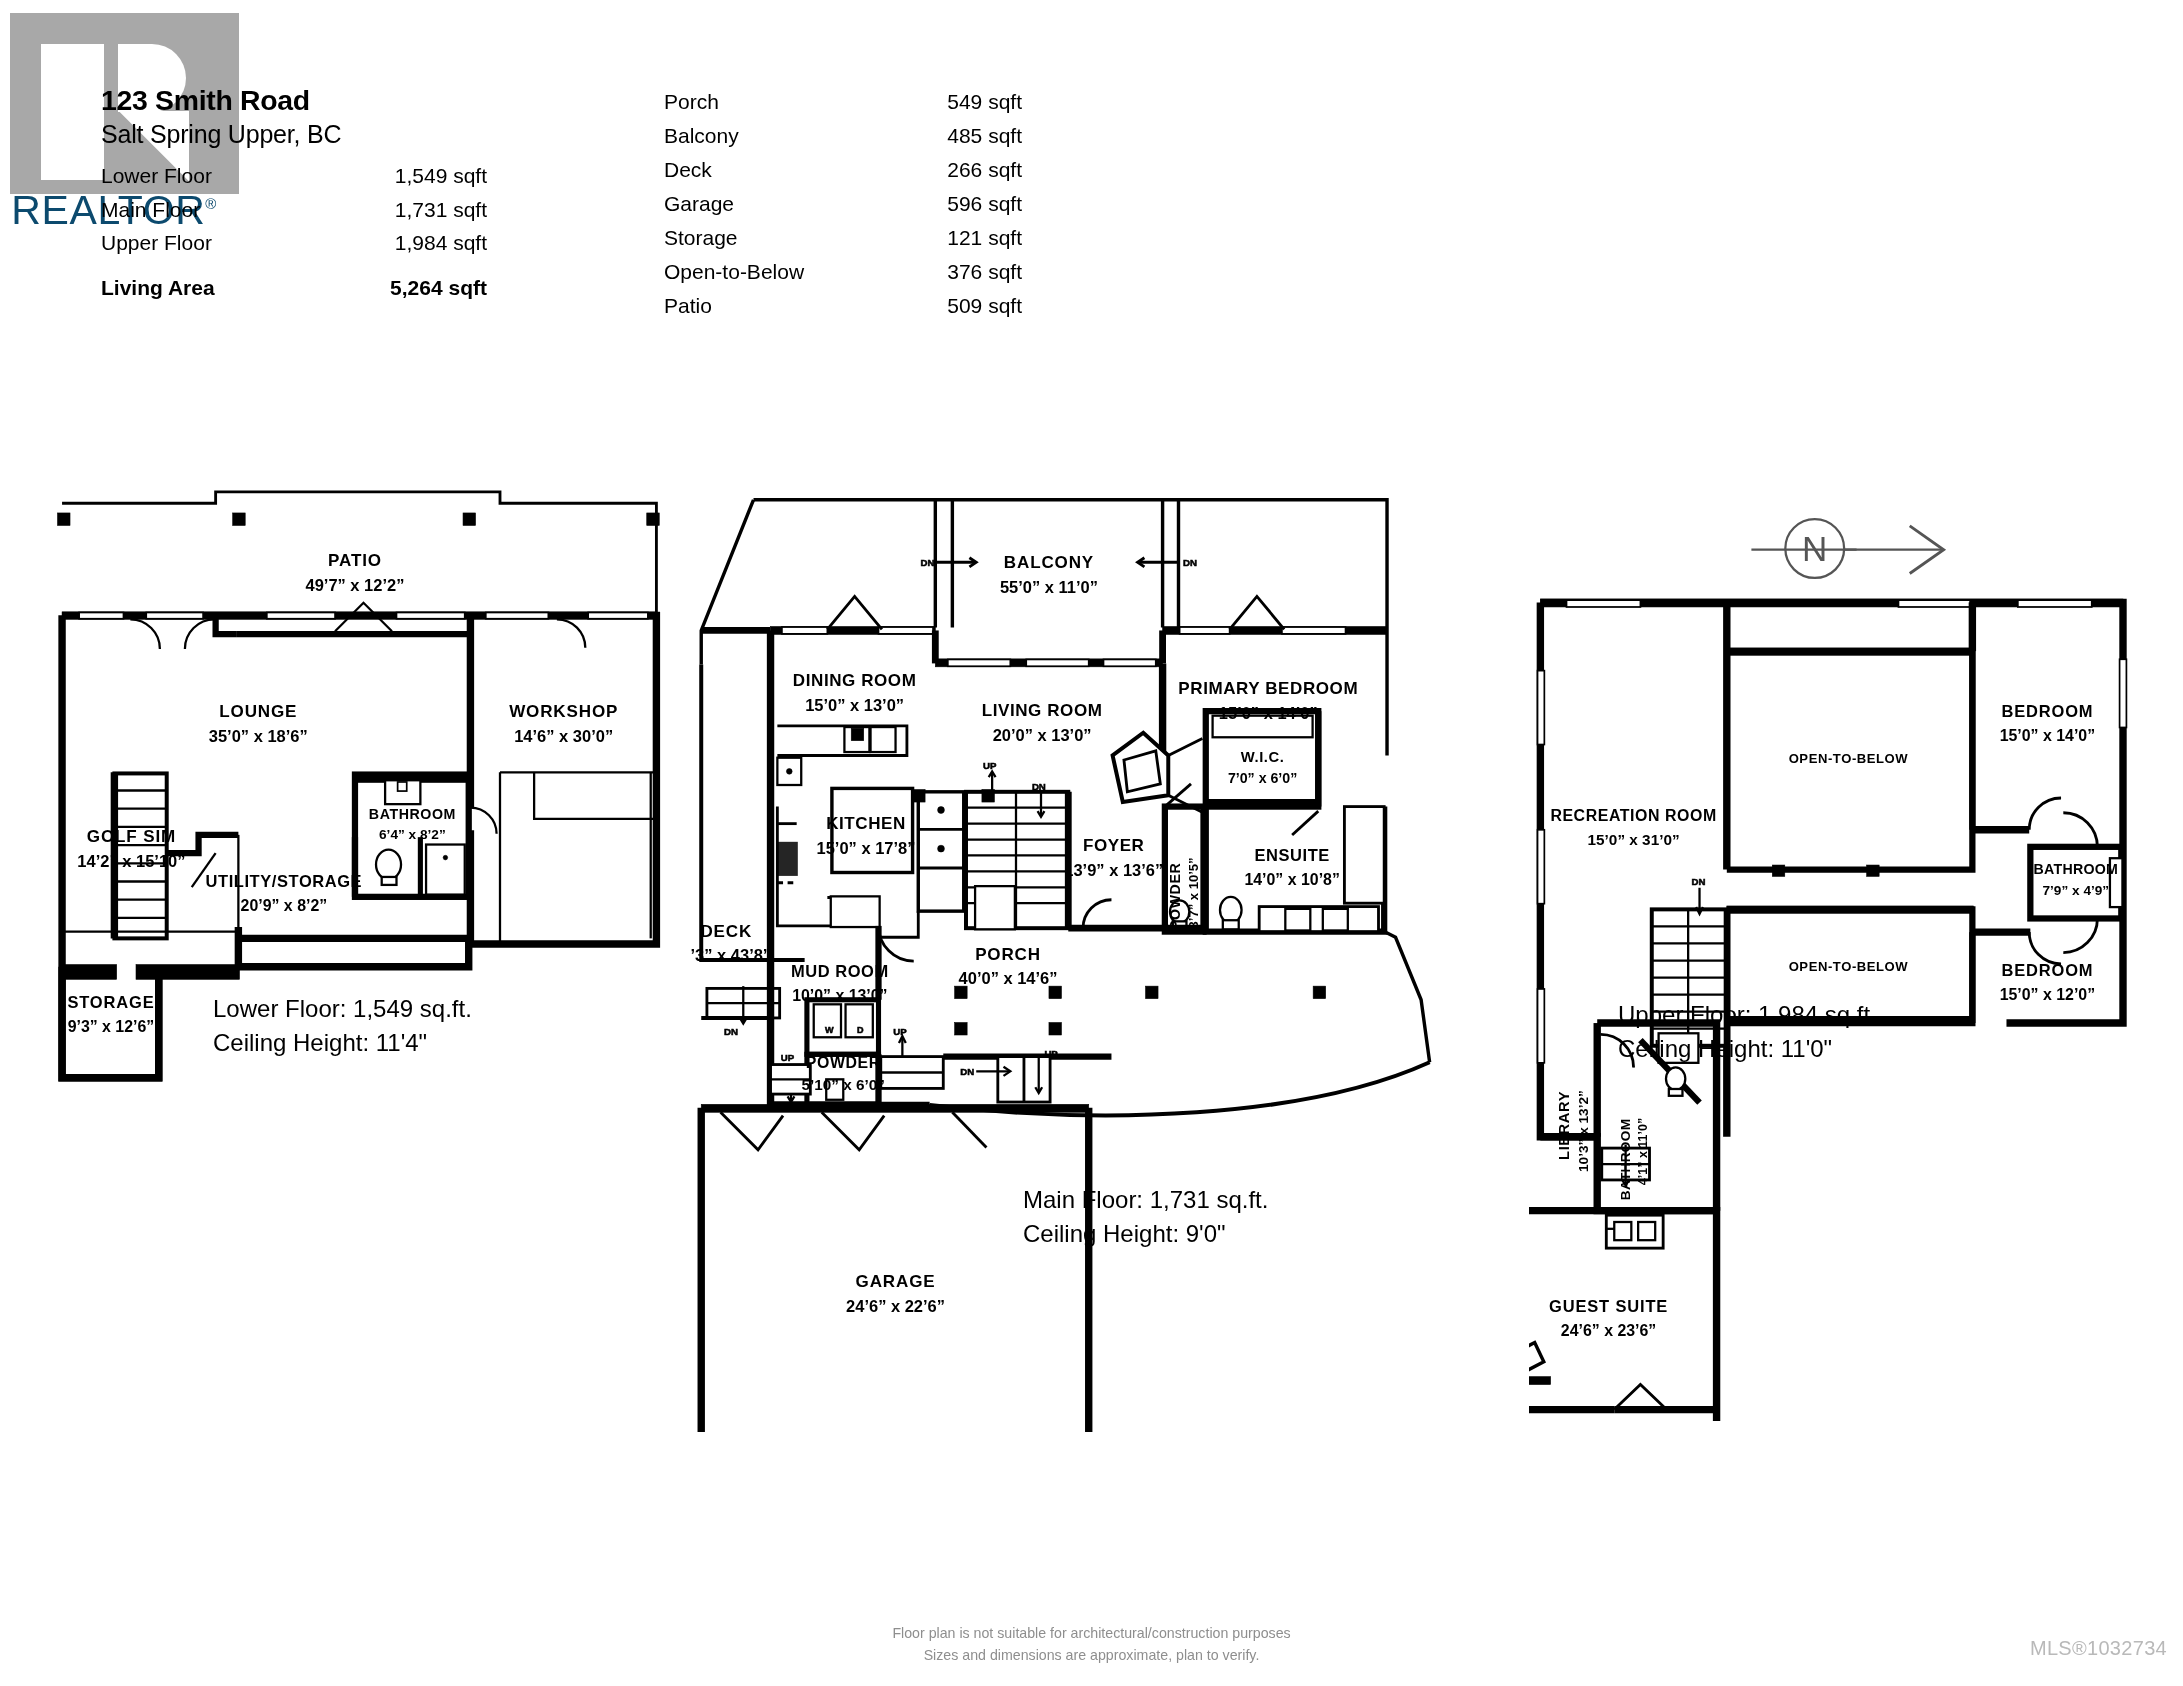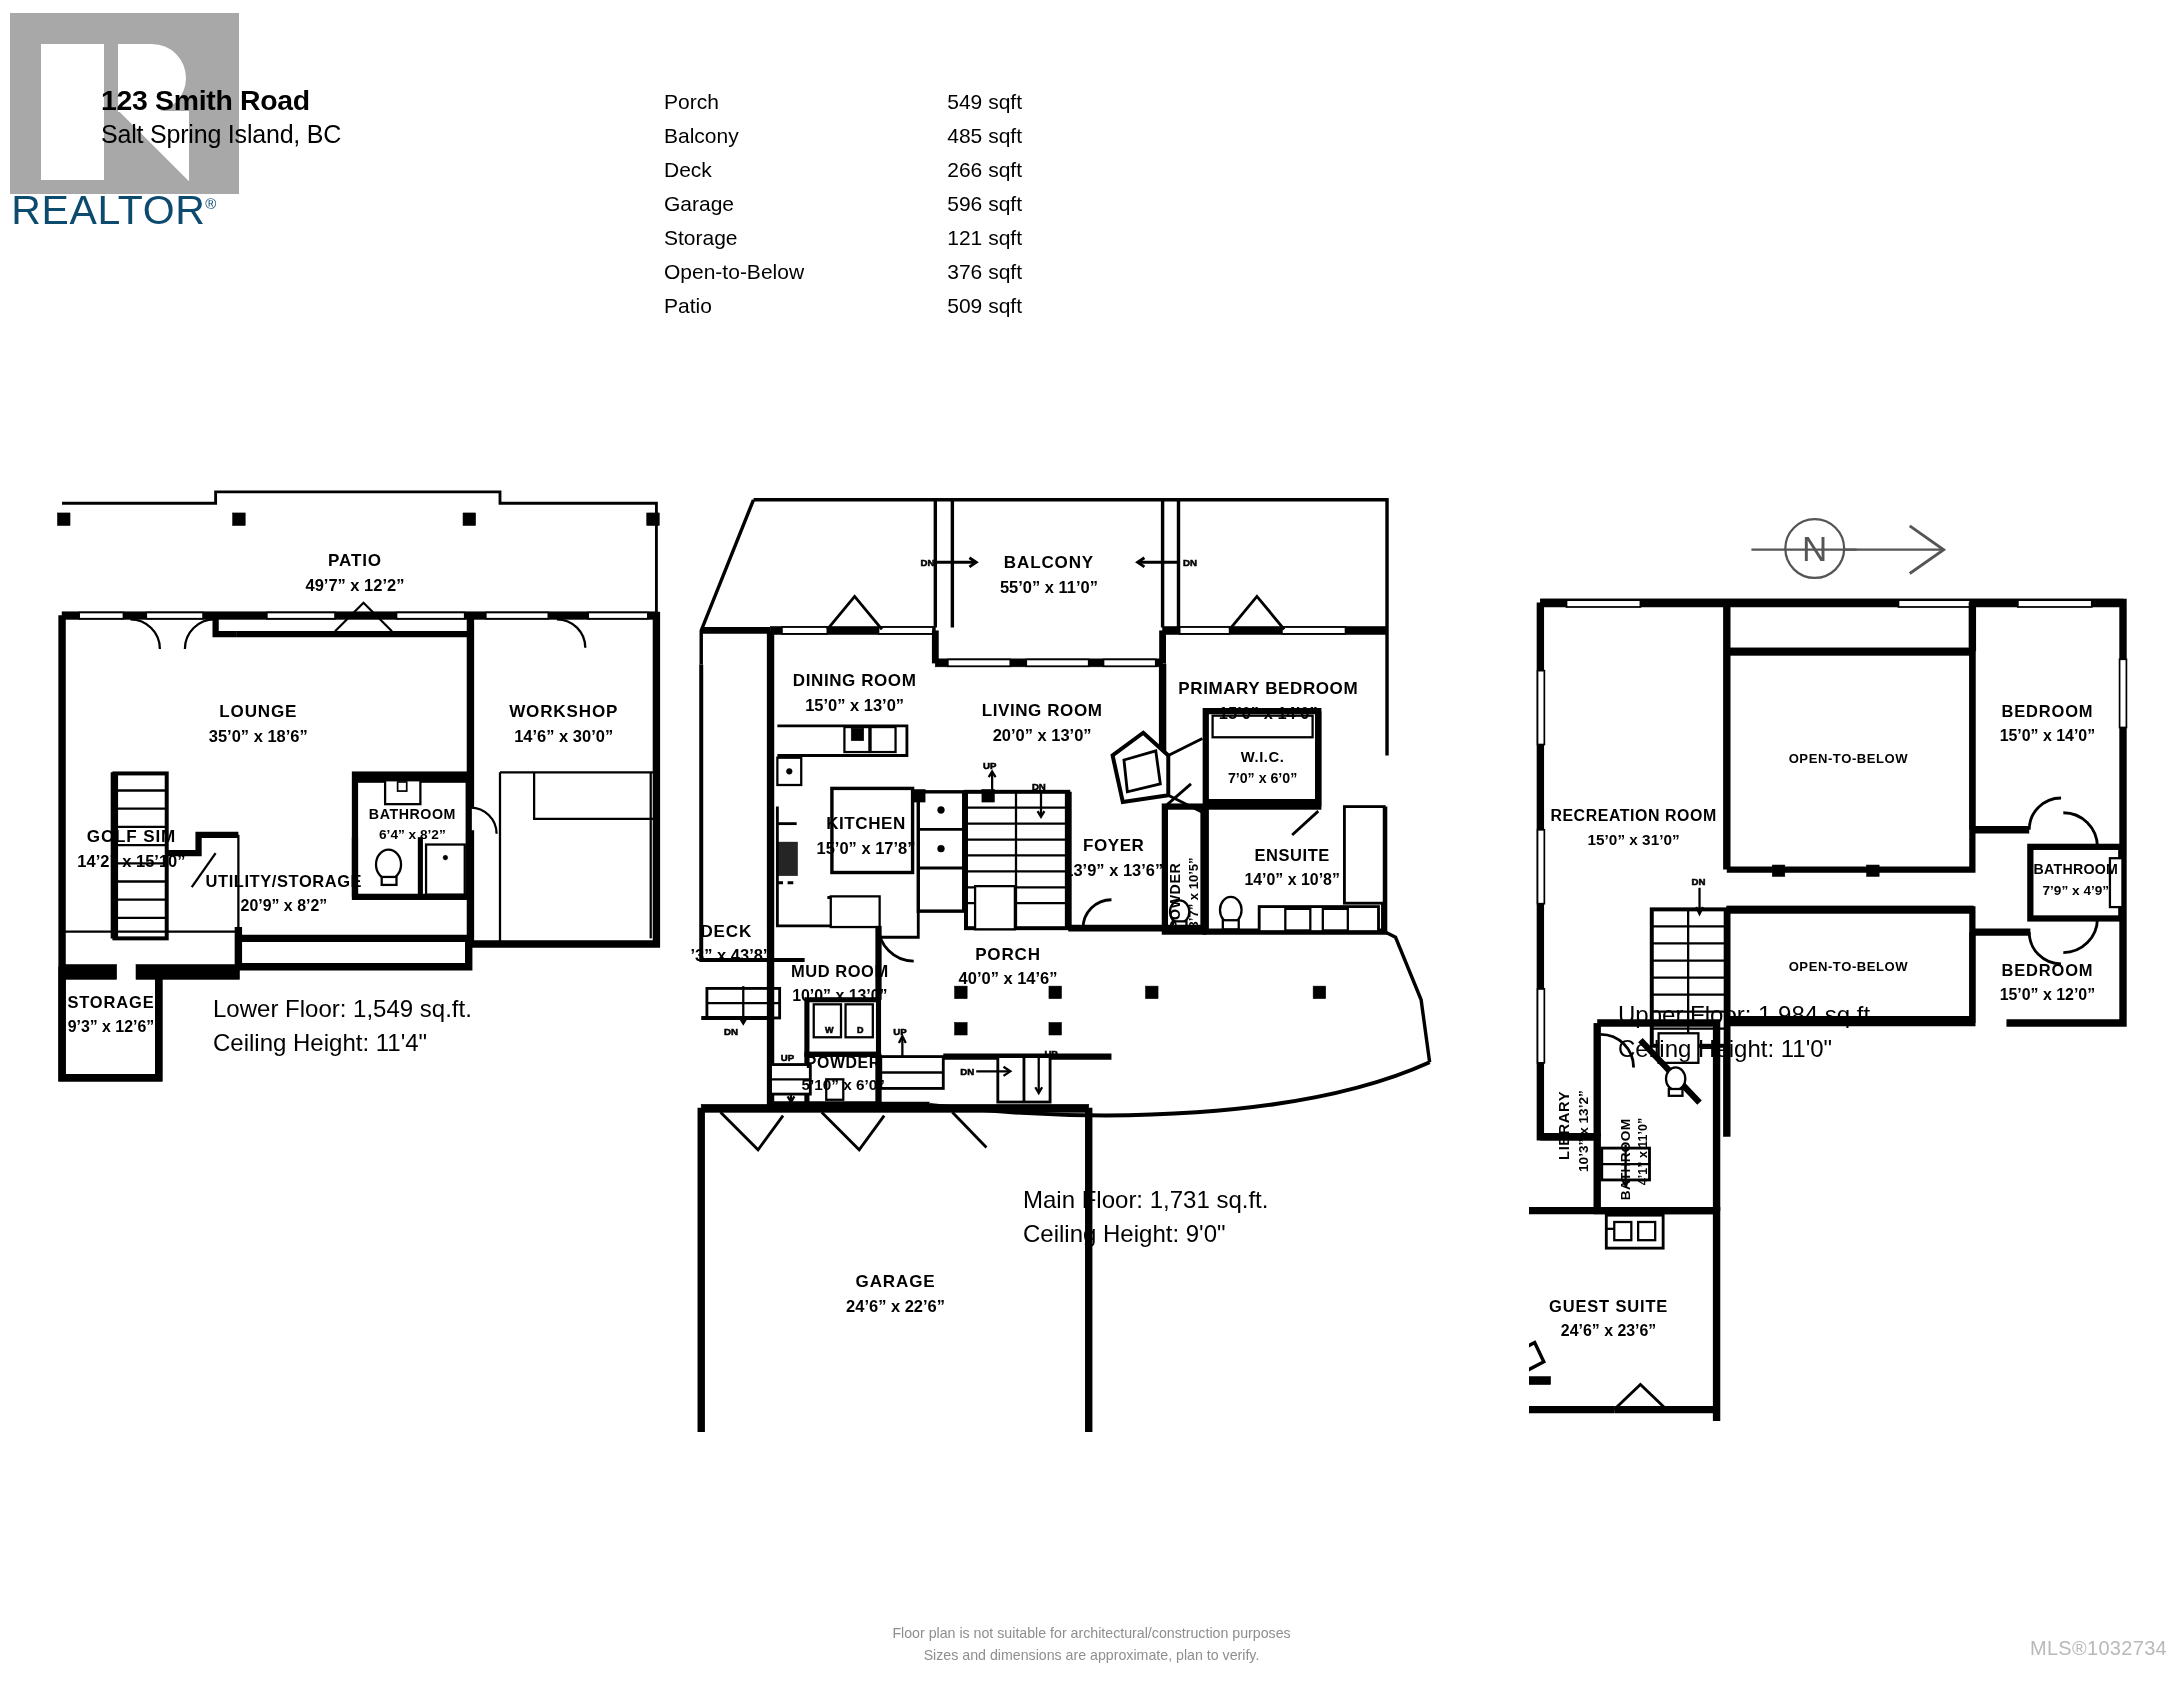--- a/index.html
+++ b/index.html
@@ -73,21 +73,39 @@
   <div class="rmark">
     <div class="stem"></div>
     <div class="bowl"></div>
     <div class="leg"></div>
   </div>
   <div class="rword"><span>REALTOR</span><sup>®</sup></div>
 </div>
 
 <div class="abs" id="header-block">
   <div id="addr-line1">123 Smith Road</div>
-  <div id="addr-line2">Salt Spring Island, BC</div>
+  <div id="addr-line2">Salt Spring Upper, BC</div>
+  <div class="floor-rows">
+    <div class="floor-row">
+      <span class="fl-label">Lower Floor</span>
+      <span class="fl-value">1,549 sqft</span>
+    </div>
+    <div class="floor-row">
+      <span class="fl-label">Main Floor</span>
+      <span class="fl-value">1,731 sqft</span>
+    </div>
+    <div class="floor-row">
+      <span class="fl-label">Upper Floor</span>
+      <span class="fl-value">1,984 sqft</span>
+    </div>
+    <div class="floor-row total">
+      <span class="fl-label">Living Area</span>
+      <span class="fl-value">5,264 sqft</span>
+    </div>
+  </div>
 </div>
 
 <div class="abs" id="area-table">
   <div class="area-row">
     <span class="a-label">Porch</span>
     <span class="a-value">549 sqft</span>
   </div>
   <div class="area-row">
     <span class="a-label">Balcony</span>
     <span class="a-value">485 sqft</span>

